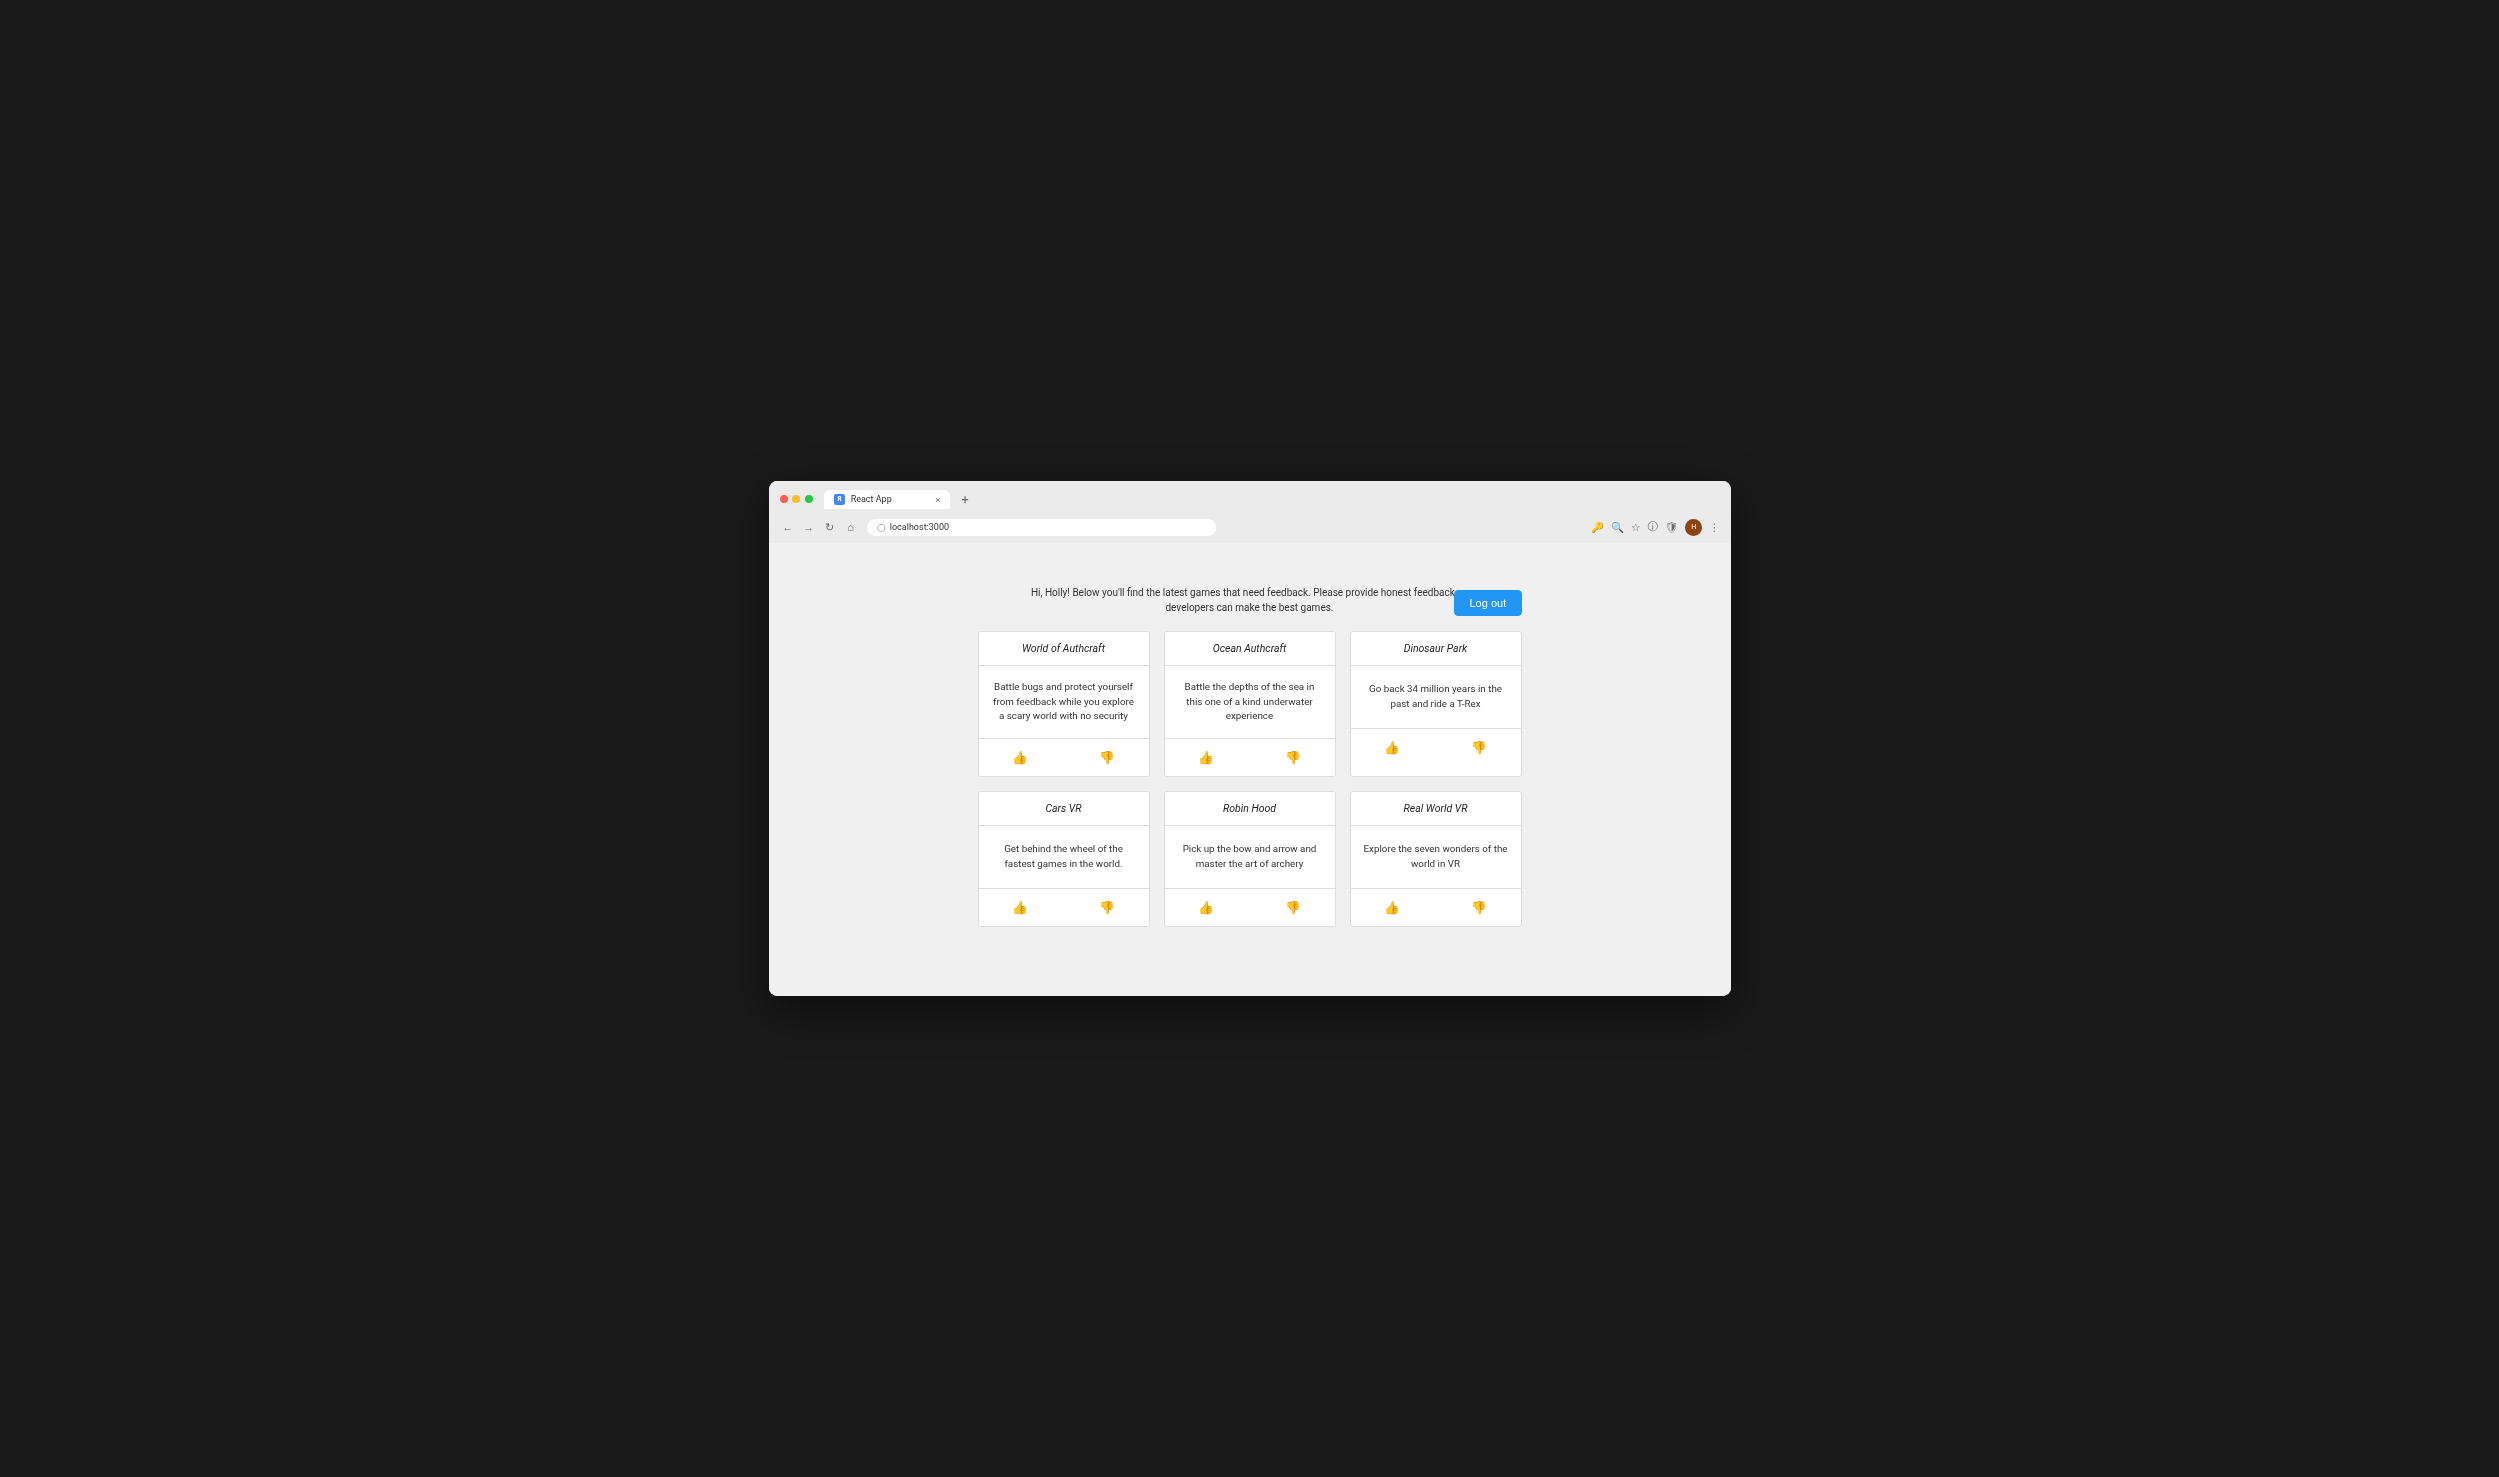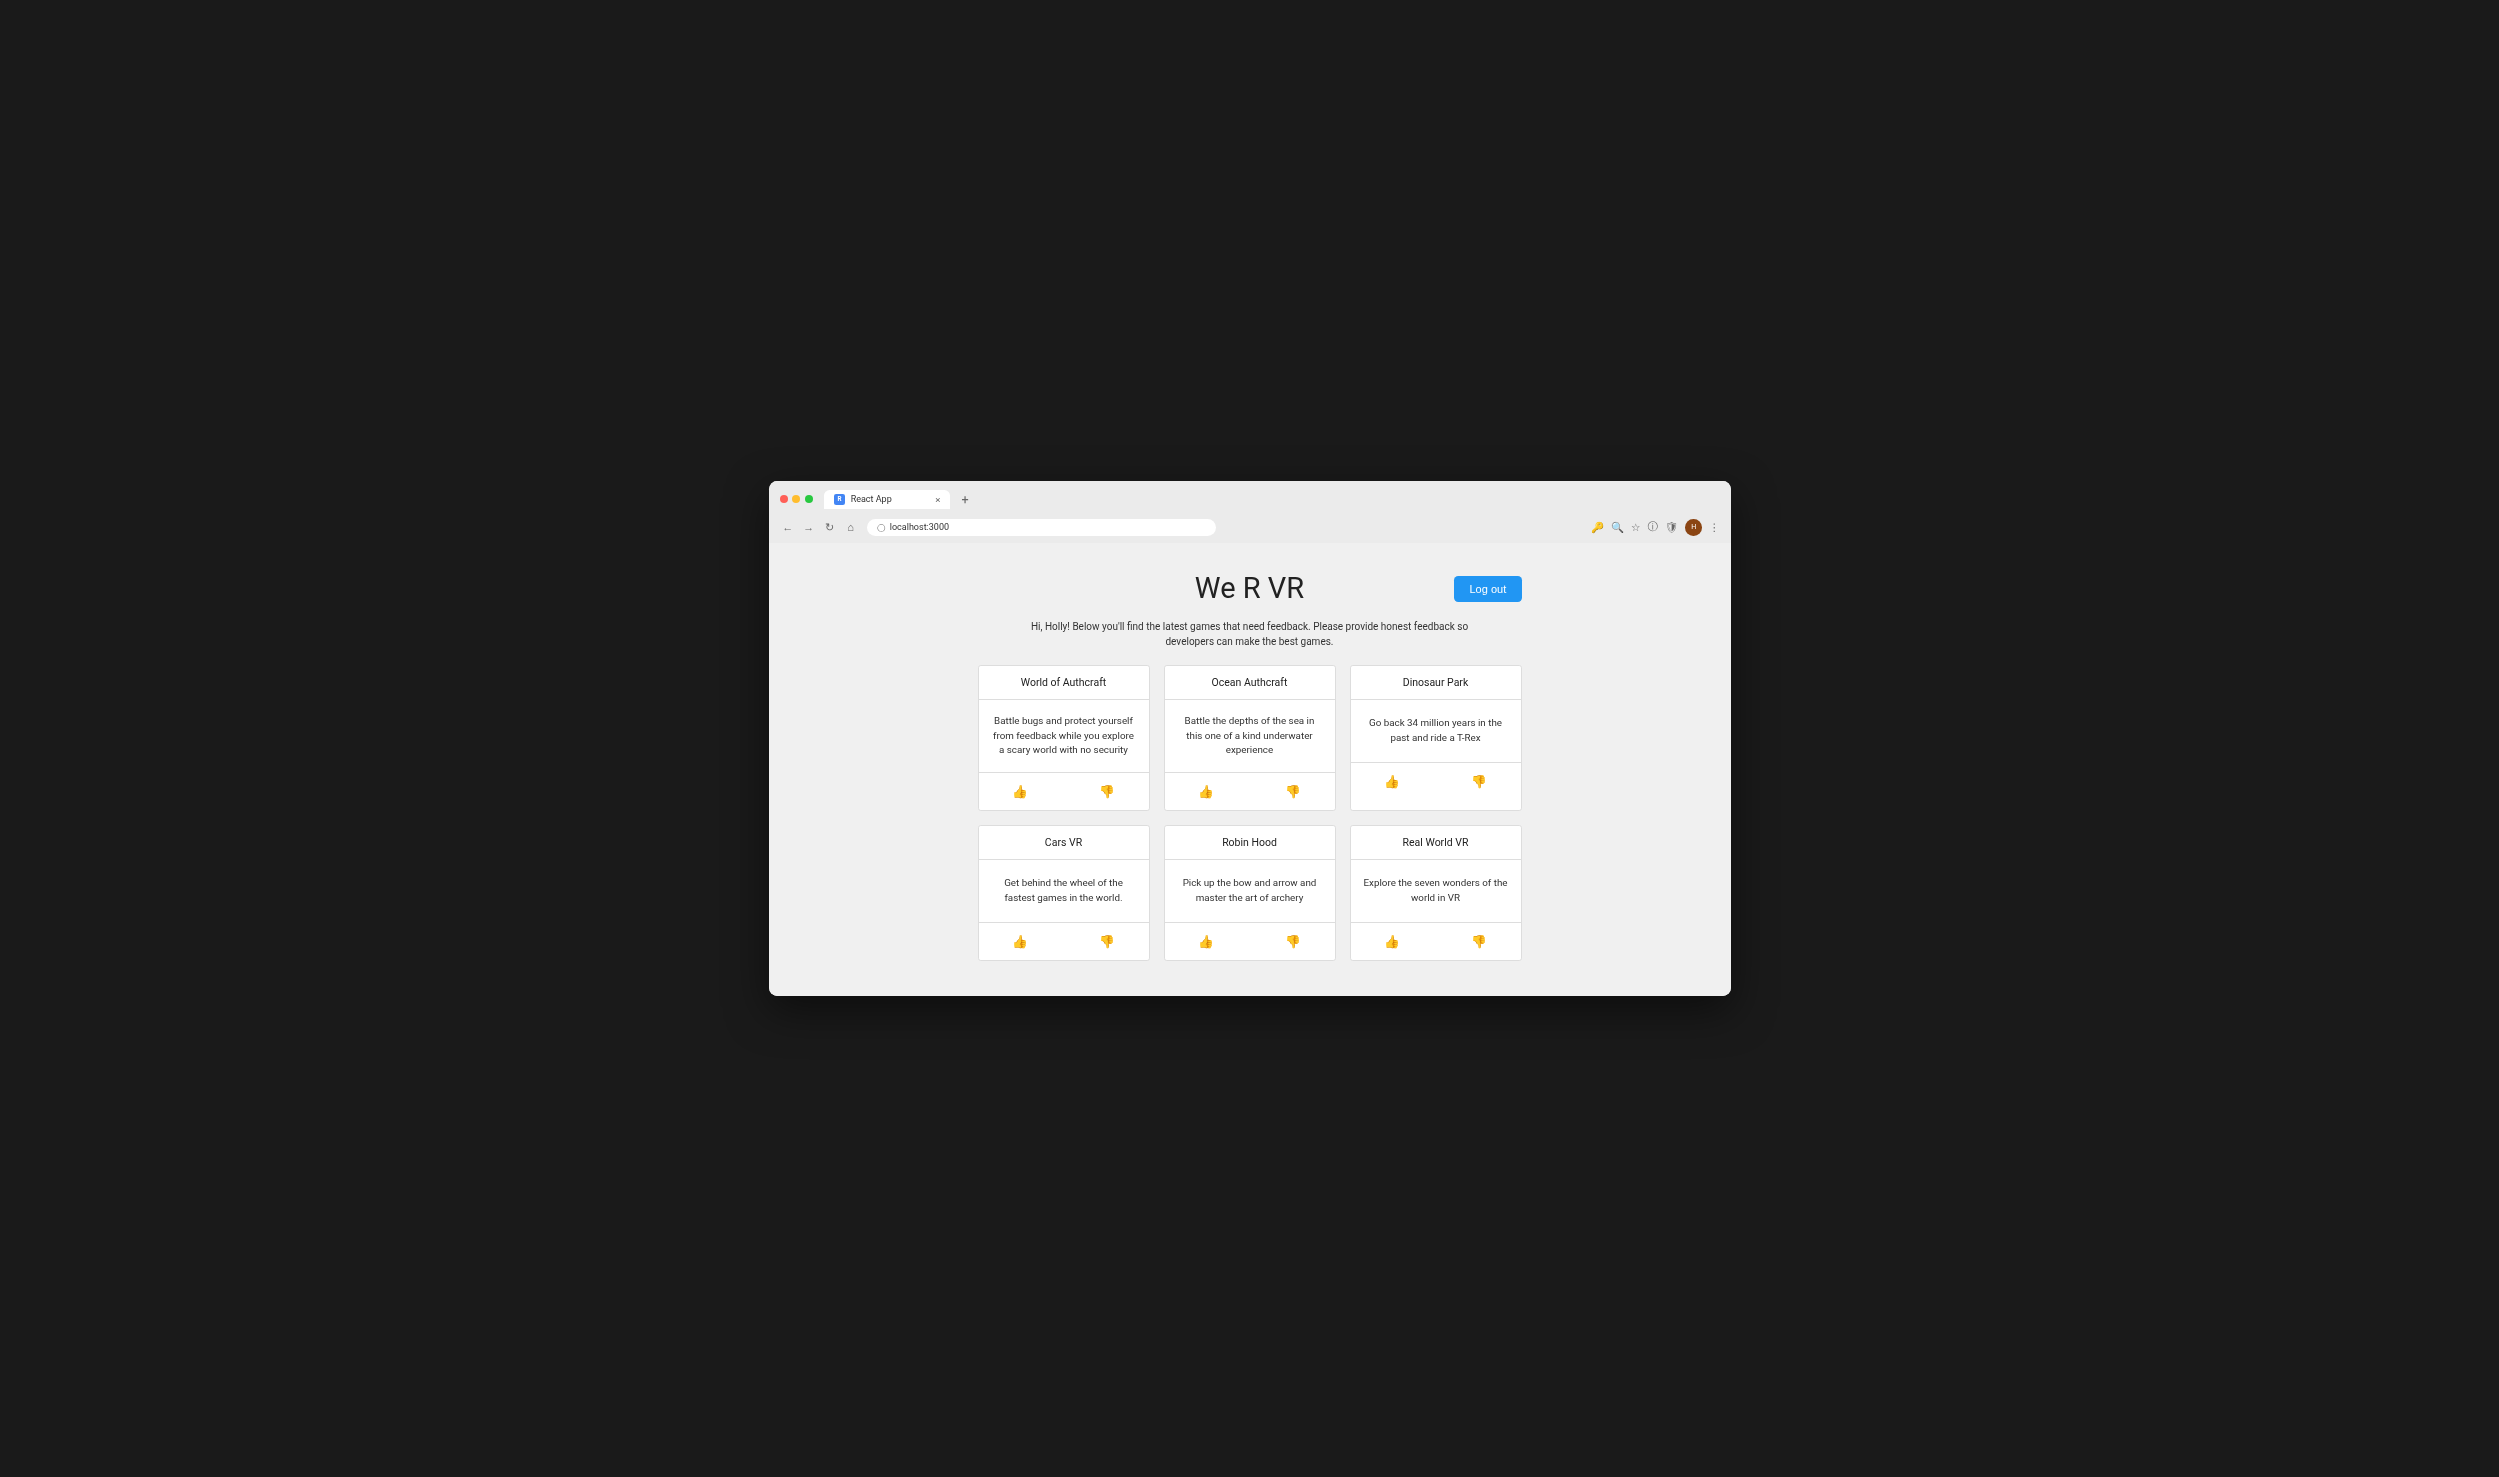--- a/index.html
+++ b/index.html
@@ -217,20 +217,21 @@
       overflow: hidden;
     }
 
     .game-card-title {
       padding: 9.8px 11px;
       font-size: 10.5px;
       color: #222;
       text-align: center;
       border-bottom: 0.7px solid #ddd;
       font-weight: 400;
+      font-style: italic;
     }
 
     .game-card-description {
       padding: 14px 11px;
       font-size: 9.8px;
       color: #333;
       text-align: center;
       line-height: 1.5;
       border-bottom: 0.7px solid #ddd;
       min-height: 63px;
@@ -293,21 +294,20 @@
         <span class="toolbar-icon">🛡</span>
         <div class="avatar">H</div>
         <span class="toolbar-icon">⋮</span>
       </div>
     </div>
   </div>
 
   <div class="page-content">
     <div class="app-container">
       <div class="app-header">
-        <h1 class="app-title">We R VR</h1>
         <button class="logout-btn">Log out</button>
         <p class="welcome-text">Hi, Holly! Below you'll find the latest games that need feedback. Please provide honest feedback so developers can make the best games.</p>
       </div>
 
       <div class="games-grid" id="games-grid">
       <div class="game-card">
       <div class="game-card-title">World of Authcraft</div>
       <div class="game-card-description">Battle bugs and protect yourself from feedback while you explore a scary world with no security</div>
       <div class="game-card-actions">
         <button class="vote-btn" title="Thumbs up">

